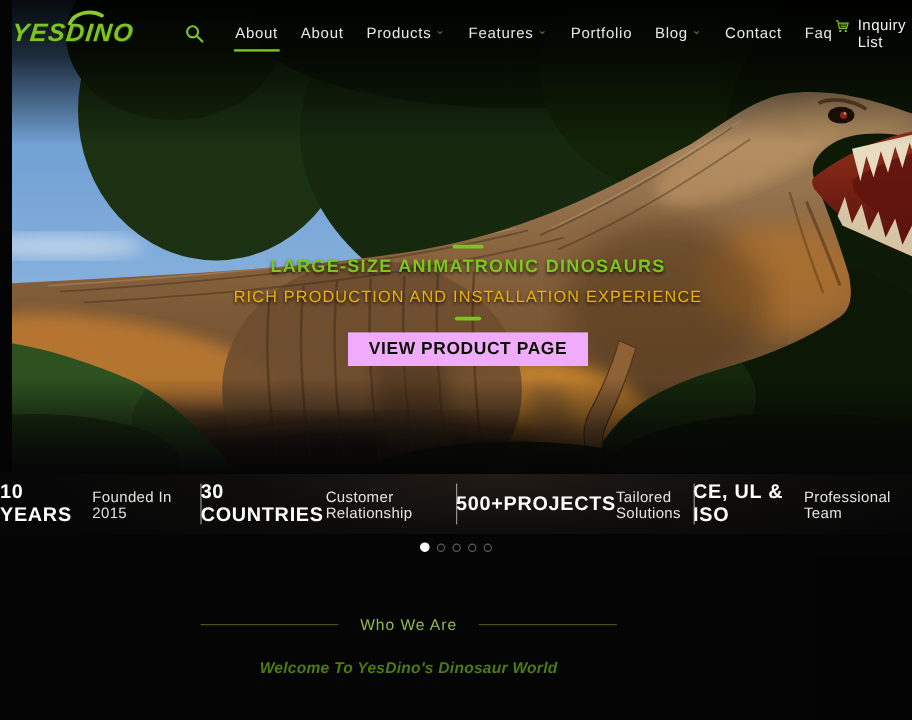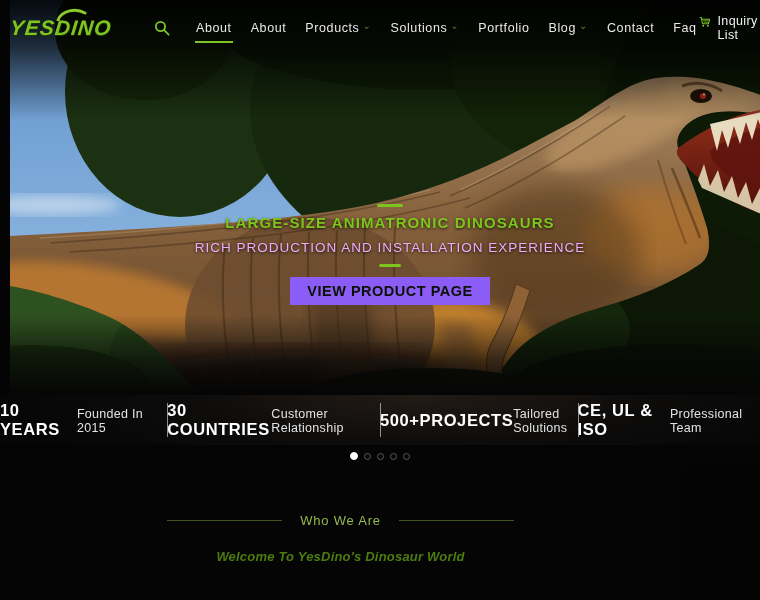--- a/index.html
+++ b/index.html
@@ -30,24 +30,24 @@
   .hero svg { position:absolute; top:0; left:0; }
   .shade-top { position:absolute; top:0; left:0; width:100%; height:120px; z-index:5;
     background:linear-gradient(180deg, rgba(0,0,0,.93) 0%, rgba(0,0,0,.72) 38%, rgba(0,0,0,0) 100%); }
   .shade-bottom { position:absolute; bottom:0; left:0; width:100%; height:80px; z-index:5;
     background:linear-gradient(180deg, rgba(4,4,4,0) 0%, rgba(4,4,4,.62) 55%, #050505 100%); }
   .hero-content { position:absolute; z-index:8; left:0; top:204px; width:100%;
     display:flex; flex-direction:column; align-items:center; }
   .hero-dash { width:26px; height:3px; background:#7dc41e; border-radius:2px; }
   .hero-headline { margin-top:7px; color:#7dc71c; font-size:15px; font-weight:bold;
     letter-spacing:1.1px; text-shadow:0 1px 3px rgba(0,0,0,.75); }
-  .hero-subheadline { margin-top:9px; color:#f0abfc; font-size:13.5px; letter-spacing:1px;
+  .hero-subheadline { margin-top:9px; color:#eab308; font-size:13.5px; letter-spacing:1px;
     text-shadow:0 1px 3px rgba(0,0,0,.8); }
   .hero-dash2 { margin-top:9px; width:22px; height:3px; background:#7dc41e; border-radius:2px; }
-  .hero-cta { margin-top:10px; background:#8b5cf6; color:#0b1202; border:none; cursor:pointer;
+  .hero-cta { margin-top:10px; background:#f0abfc; color:#0b1202; border:none; cursor:pointer;
     font-family:"Liberation Sans", sans-serif; font-size:14.5px; font-weight:bold;
     letter-spacing:.5px; padding:6px 17px; }
 
   
   .stats { position:absolute; top:395px; left:0; width:760px; height:50px;
     background:radial-gradient(ellipse 420px 90px at 55% 0%, #221b16 0%, #0d0c0b 55%, #060606 100%);
     display:flex; align-items:center; }
   .stat { position:relative; height:100%; display:flex; flex-direction:row;
     align-items:center; justify-content:center; }
   .stat:nth-child(1){ flex-basis:22%; } .stat:nth-child(2){ flex-basis:28%; }
@@ -216,21 +216,21 @@
         <span>About</span>
       </span>
     <span class="nav-item">
         <span>About</span>
       </span>
     <span class="nav-item">
         <span>Products</span>
         <span class="chev">⌄</span>
       </span>
     <span class="nav-item">
-        <span>Solutions</span>
+        <span>Features</span>
         <span class="chev">⌄</span>
       </span>
     <span class="nav-item">
         <span>Portfolio</span>
       </span>
     <span class="nav-item">
         <span>Blog</span>
         <span class="chev">⌄</span>
       </span>
     <span class="nav-item">

